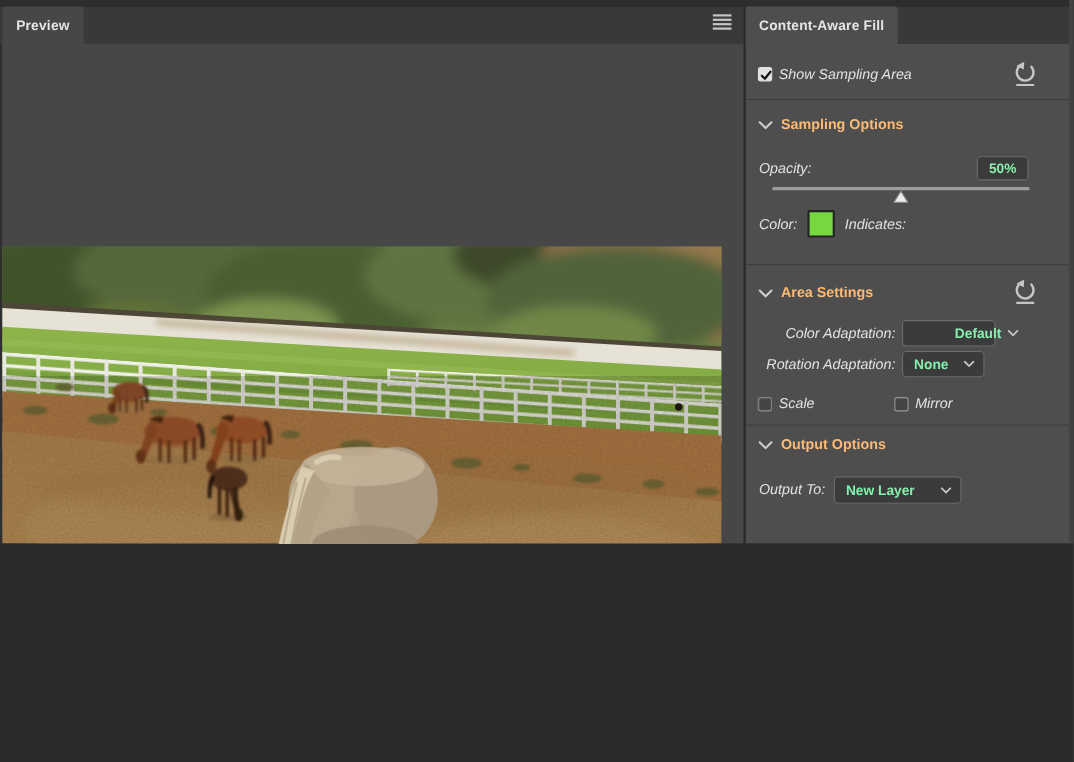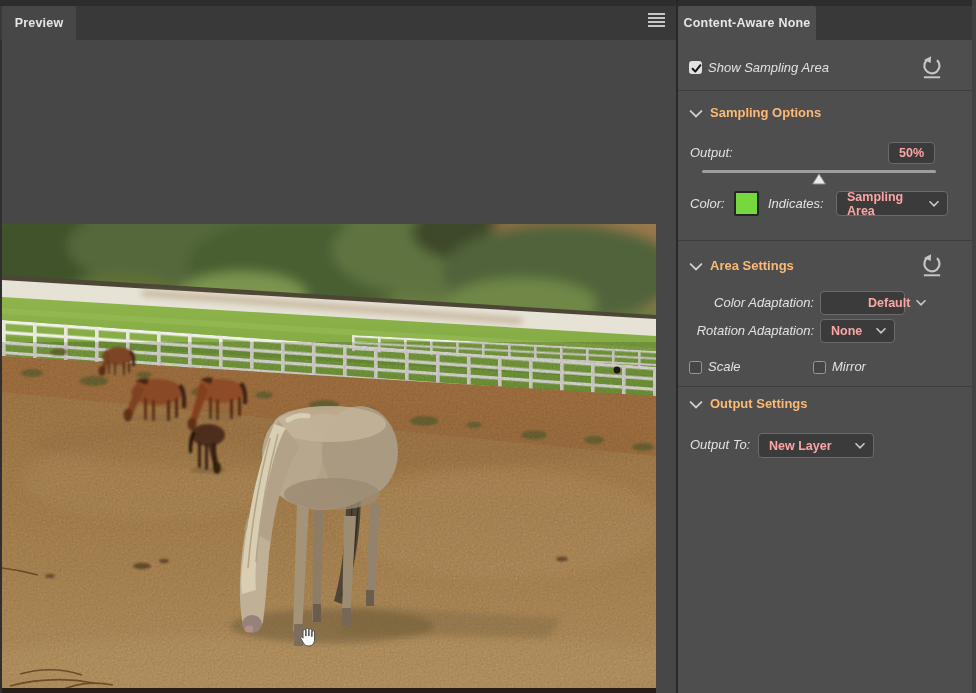--- a/index.html
+++ b/index.html
@@ -1,17 +1,17 @@
 <!DOCTYPE html>
 <html><head>
 <meta charset="utf-8">
 <style>
   html,body{margin:0;padding:0;background:#2a2a2a;}
   *{box-sizing:border-box;}
-  .app{position:relative;width:976px;height:693px;overflow:hidden;
+  .app{position:relative;width:976px;height:494px;overflow:hidden;
        font-family:"Liberation Sans",sans-serif;background:#464646;-webkit-font-smoothing:antialiased;}
 
   
   .tabbar{position:absolute;top:0;left:0;right:0;height:40px;
           background:linear-gradient(#2d2d2d 0,#2d2d2d 6px,#393939 6px);}
   .tab{position:absolute;top:6px;bottom:0;display:flex;align-items:center;justify-content:center;
        font-size:12.5px;font-weight:bold;color:#e6e6e6;border-radius:2px 2px 0 0;letter-spacing:.2px;}
 
   
   .preview-pane{position:absolute;left:0;top:0;width:676px;height:693px;}
@@ -39,21 +39,21 @@
   .chev-btn{position:absolute;width:14px;height:10px;cursor:pointer;}
   .reset-btn{position:absolute;width:24px;height:26px;cursor:pointer;}
 
   .checkbox{position:absolute;width:13px;height:13px;border-radius:2.5px;
             border:1px solid #979797;background:#454545;cursor:pointer;}
   .checkbox .check{display:none;position:absolute;left:0;top:0;}
   .checkbox.checked{background:#e2e2e2;border-color:#e2e2e2;}
   .checkbox.checked .check{display:block;}
 
   .field{position:absolute;background:#3b3b3b;border:1px solid #6b6b6b;border-radius:4px;
-         color:#fca5a5;font-size:12.5px;font-weight:600;display:flex;align-items:center;}
+         color:#86efac;font-size:12.5px;font-weight:600;display:flex;align-items:center;}
   .value-box{justify-content:center;}
   .dropdown{cursor:pointer;padding:0 8px 0 10px;}
   .dropdown .dd-label{flex:1 1 auto;text-align:left;}
   .dropdown svg{flex:0 0 auto;margin-left:6px;}
 
   .slider-track{position:absolute;height:2.5px;background:#9e9e9e;border-radius:2px;}
   .slider-thumb{position:absolute;width:14px;height:12px;cursor:pointer;}
 
   .swatch{position:absolute;width:25px;height:25px;border:2px solid #252525;border-radius:2px;cursor:pointer;}
 </style>
@@ -294,21 +294,21 @@
         <path d="M7 12 V6 a1.4 1.4 0 0 1 2.8 0 V11 H10 V4.6 a1.4 1.4 0 0 1 2.8 0 V11 h.2 V5.2 a1.4 1.4 0 0 1 2.8 0 V11.6 h.2 V7 a1.3 1.3 0 0 1 2.6 0 V14 c0 4.4 -2.2 7 -6 7 c-2.6 0 -4 -1 -5.3 -3.2 l-2.5 -4.2 c-.7 -1.1 .6 -2.3 1.7 -1.5 L7 13.2 Z" fill="#fbfbfb" stroke="#4a4a4a" stroke-width="1"></path>
       </svg>
     </div>
   </div>
 
   <div class="divider"></div>
 
   <div class="settings-pane">
     <div class="tabbar">
       <div class="tab">
-        <span>Content-Aware None</span>
+        <span>Content-Aware Fill</span>
       </div>
     </div>
 
     <div class="panel-body">
 
       <div class="checkbox checked" style="left:11px;top:21px;">
         <svg class="check" width="13" height="13" viewBox="0 0 13 13">
           <polyline points="2.6,6.8 5.3,9.6 10.4,3.2" fill="none" stroke="#151515" stroke-width="2" stroke-linecap="round" stroke-linejoin="round"></polyline>
         </svg>
       </div>
@@ -319,39 +319,33 @@
         <line x1="3.5" y1="21.5" x2="18.5" y2="21.5" stroke="#c6c6c6" stroke-width="1.8"></line>
       </svg>
 
       <div class="sep" style="top:50px;"></div>
 
       <svg class="chev-btn" style="left:11px;top:69px;" viewBox="0 0 13 8">
         <polyline points="1.5,1.3 6.5,6.2 11.5,1.3" fill="none" stroke="#d0d0d0" stroke-width="1.7" stroke-linecap="round"></polyline>
       </svg>
       <div class="hdr" style="left:32px;top:65px;">Sampling Options</div>
 
-      <div class="lbl" style="left:12px;top:105px;">Output:</div>
+      <div class="lbl" style="left:12px;top:105px;">Opacity:</div>
       <div class="field value-box" style="left:210px;top:102px;width:47px;height:22px;">
         <span>50%</span>
       </div>
 
       <div class="slider-track" style="left:24px;top:130px;width:234px;"></div>
       <svg class="slider-thumb" style="left:134px;top:133px;" viewBox="0 0 14 12">
         <polygon points="7,0.8 13.4,11 0.6,11" fill="#ececec" stroke="#8a8a8a" stroke-width="1" stroke-linejoin="round"></polygon>
       </svg>
 
       <div class="lbl" style="left:12px;top:156px;">Color:</div>
       <div class="swatch" style="left: 56px; top: 151px; background: rgb(118, 215, 62);"></div>
       <div class="lbl" style="left:90px;top:156px;">Indicates:</div>
-      <div class="field dropdown" style="left:158px;top:151px;width:112px;height:25px;">
-        <span class="dd-label">Sampling Area</span>
-        <svg width="10" height="6" viewBox="0 0 10 6">
-          <polyline points="1,0.8 5,4.8 9,0.8" fill="none" stroke="#c9c9c9" stroke-width="1.6" stroke-linecap="round"></polyline>
-        </svg>
-      </div>
 
       <div class="sep" style="top:200px;"></div>
 
       <svg class="chev-btn" style="left:11px;top:222px;" viewBox="0 0 13 8">
         <polyline points="1.5,1.3 6.5,6.2 11.5,1.3" fill="none" stroke="#d0d0d0" stroke-width="1.7" stroke-linecap="round"></polyline>
       </svg>
       <div class="hdr" style="left:32px;top:218px;">Area Settings</div>
       <svg class="reset-btn" style="left:242px;top:212px;" viewBox="0 0 22 24">
         <path d="M8.2,4.4 A7,7 0 1 0 15.6,5.6" fill="none" stroke="#c6c6c6" stroke-width="2"></path>
         <polygon points="3.6,5.6 10.2,2.0 9.8,8.4" fill="#c6c6c6"></polygon>
@@ -381,21 +375,21 @@
       <div class="checkbox" style="left:135px;top:321px;">
         
       </div>
       <div class="lbl" style="left:154px;top:319px;">Mirror</div>
 
       <div class="sep" style="top:346px;"></div>
 
       <svg class="chev-btn" style="left:11px;top:360px;" viewBox="0 0 13 8">
         <polyline points="1.5,1.3 6.5,6.2 11.5,1.3" fill="none" stroke="#d0d0d0" stroke-width="1.7" stroke-linecap="round"></polyline>
       </svg>
-      <div class="hdr" style="left:32px;top:356px;">Output Settings</div>
+      <div class="hdr" style="left:32px;top:356px;">Output Options</div>
 
       <div class="lbl" style="left:12px;top:397px;">Output To:</div>
       <div class="field dropdown" style="left:80px;top:393px;width:116px;height:25px;">
         <span class="dd-label">New Layer</span>
         <svg width="10" height="6" viewBox="0 0 10 6">
           <polyline points="1,0.8 5,4.8 9,0.8" fill="none" stroke="#c9c9c9" stroke-width="1.6" stroke-linecap="round"></polyline>
         </svg>
       </div>
 
     </div>

